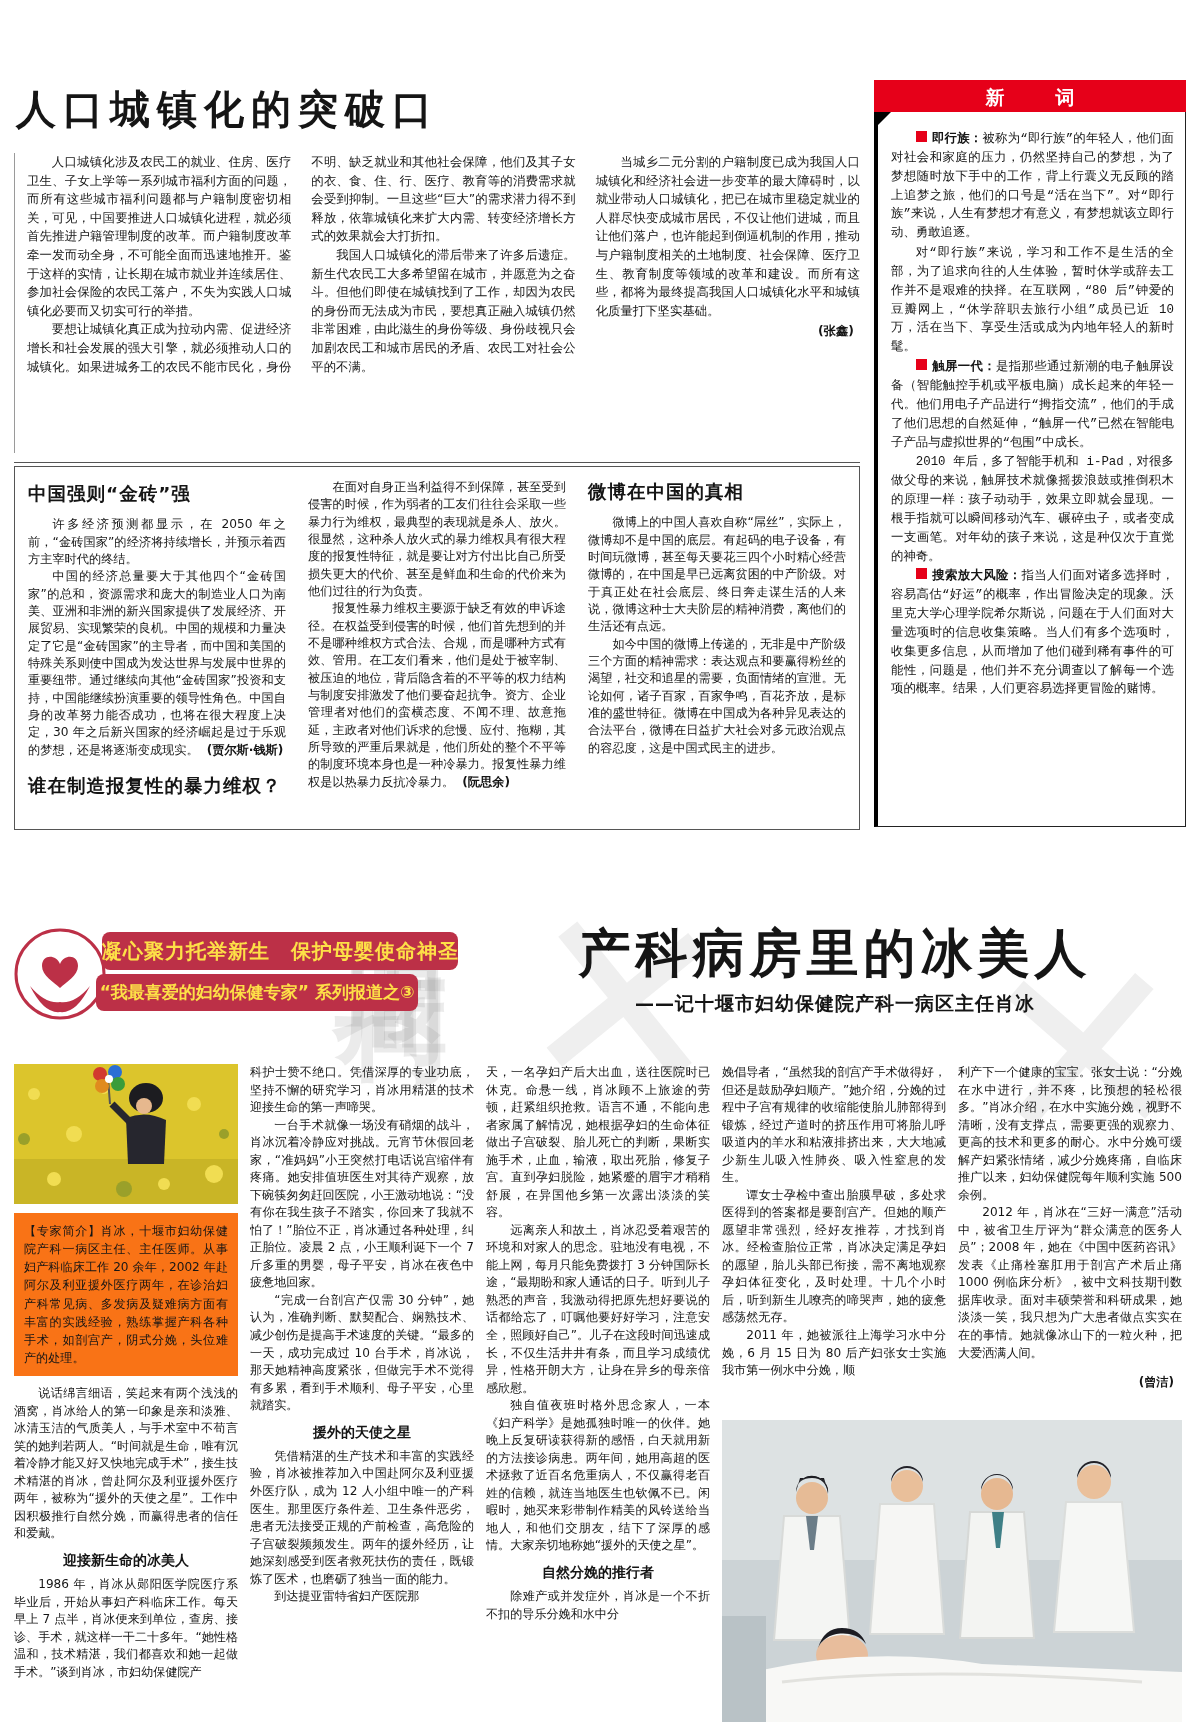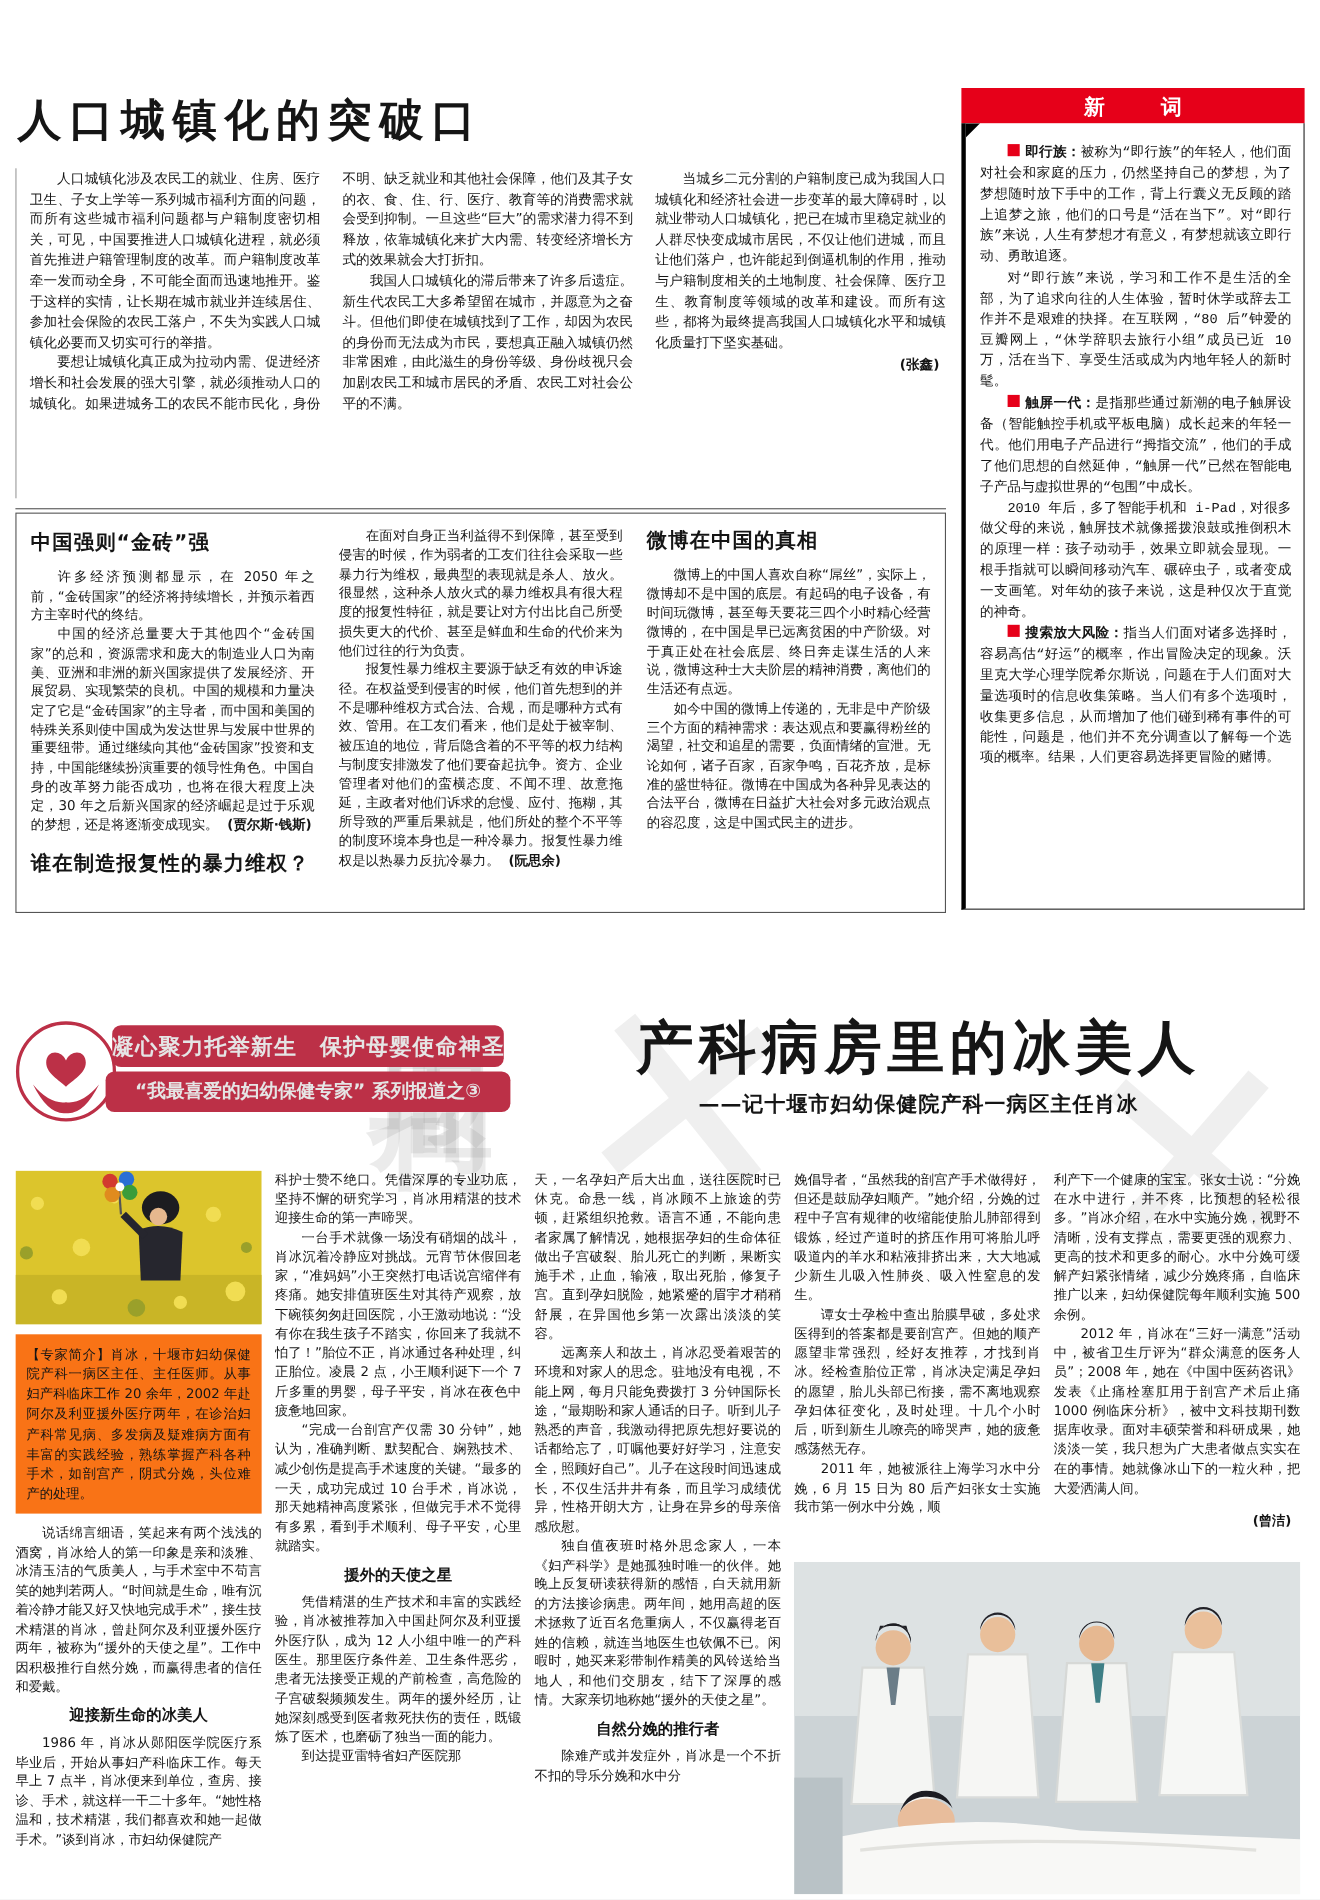--- a/index.html
+++ b/index.html
@@ -41,24 +41,24 @@
   .term{font-weight:bold;}
   .nwp{margin:0 0 1px;text-indent:2em;}
   
   .wmv{position:absolute;left:318px;top:846px;writing-mode:vertical-rl;
        font-size:112px;font-weight:bold;color:rgba(130,130,130,.16);letter-spacing:14px;pointer-events:none;}
   .wmx{position:absolute;font-size:250px;color:rgba(140,140,140,.14);font-weight:bold;pointer-events:none;line-height:1;}
   
   .feature{position:absolute;top:858px;left:14px;width:1172px;}
   .fhead{position:relative;height:196px;}
   .fbanner{position:absolute;left:0;top:72px;width:448px;height:88px;}
-  .pill{position:absolute;background:#bc3047;color:#e5e5e5;font-weight:bold;text-align:center;
+  .pill{position:absolute;background:#bc3047;color:#fde047;font-weight:bold;text-align:center;
         border-radius:8px;white-space:nowrap;}
   .pill1{left:88px;top:2px;width:356px;height:38px;line-height:38px;font-size:20px;letter-spacing:1px;}
-  .pill2{left:82px;top:44px;width:368px;height:37px;line-height:37px;font-size:17px;}
+  .pill2{left:82px;top:44px;width:322px;height:37px;line-height:37px;font-size:17px;}
   .flogo{position:absolute;left:-4px;top:-6px;}
   .ftitle{margin-left:470px;text-align:center;padding-top:68px;}
   .ft1{font-size:52px;font-weight:900;letter-spacing:5px;line-height:1.05;}
   .ft2{font-size:19px;font-weight:bold;margin-top:10px;letter-spacing:1px;}
   .fcols{display:flex;gap:12px;margin-top:10px;font-size:12.1px;line-height:1.45;text-align:justify;}
   .fc{width:224px;height:658px;overflow:hidden;}
   .rightwrap{width:460px;display:flex;flex-direction:column;}
   .rwtext{display:flex;gap:12px;height:344px;overflow:hidden;}
   .fc2{width:224px;height:344px;overflow:hidden;}
   .fsub{font-weight:bold;text-align:center;font-size:14px;margin:7px 0 6px;}

